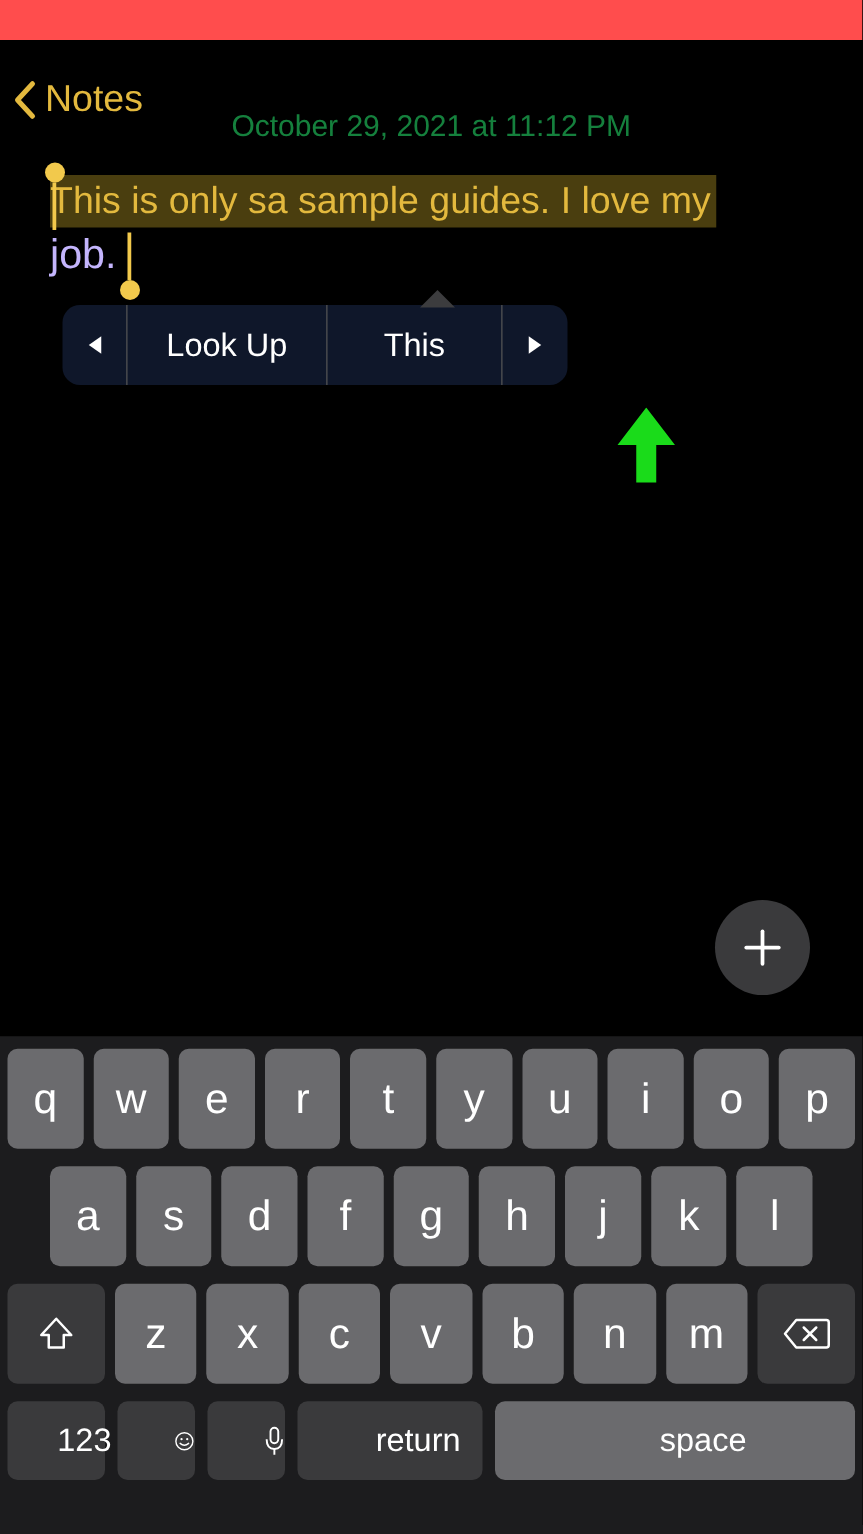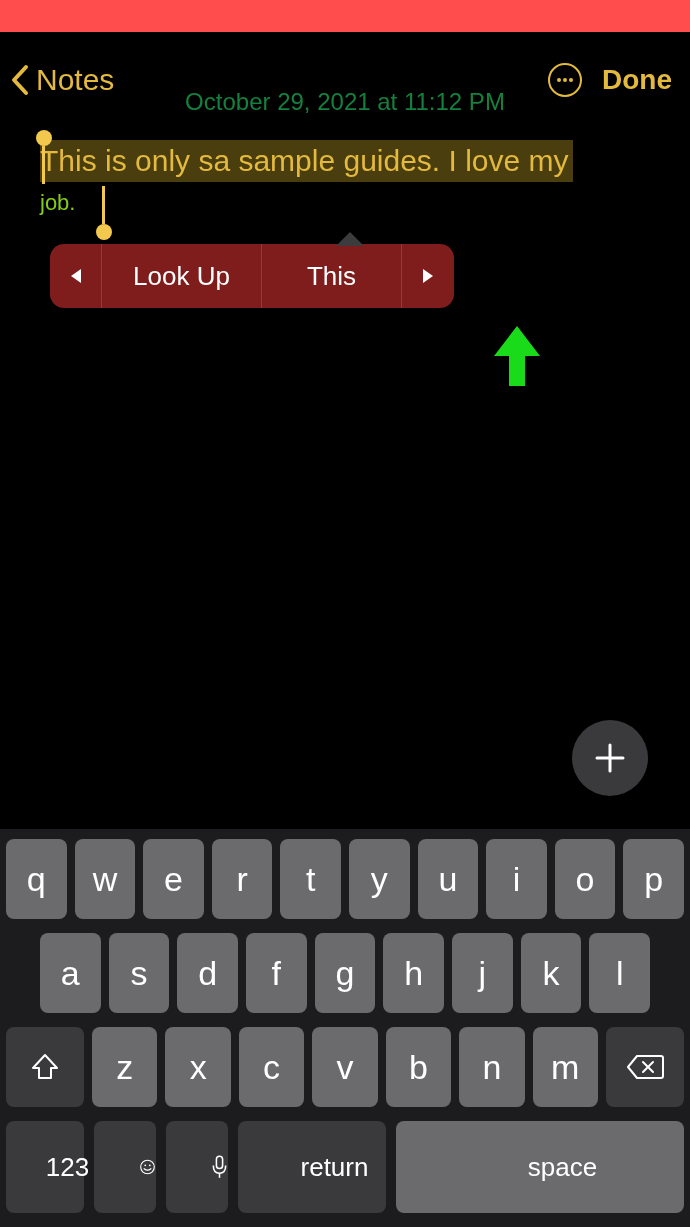--- a/index.html
+++ b/index.html
@@ -7,30 +7,30 @@
   .top-bar { width: 100%; height: 32px; background: #ff4d4d; }
   .header { height: 56px; display: flex; align-items: center; justify-content: space-between; padding: 16px 18px 0 10px; color: #f2c94c; margin-top: 12px; }
   .back { display: flex; align-items: center; }
   .back-label { font-size: 30px; font-weight: 500; margin-left: 6px; color: #e3b93e; }
   .header-right { display: flex; align-items: center; gap: 20px; }
   .more-circle { width: 34px; height: 34px; border: 2.5px solid #e3b93e; border-radius: 50%; display: flex; align-items: center; justify-content: center; }
   .done { font-size: 28px; font-weight: 700; color: #e3b93e; }
   .timestamp { position: absolute; top: 88px; left: 0; right: 0; text-align: center; font-size: 24px; color: #15803d; pointer-events: none; }
   .note-area { position: relative; margin-top: 40px; padding: 0 40px; }
   .line1 { display: inline-block; background: #4a3e0f; color: #e3b93e; font-size: 30px; line-height: 42px; padding-right: 4px; }
-  .line2 { display: inline-block; background: transparent; color: #84cc16; font-size: 22px; line-height: 42px; }
+  .line2 { display: inline-block; background: transparent; color: #c4b5fd; font-size: 33px; line-height: 42px; }
   .sel-handle { position: absolute; width: 16px; height: 16px; background: #f2c94c; border-radius: 50%; }
   .sel-handle.start { top: -10px; left: -4px; }
   .sel-handle.end { top: 84px; left: 56px; }
   .sel-stem { position: absolute; width: 3px; background: #f2c94c; }
   .sel-stem.start { top: 6px; left: 2px; height: 38px; }
   .sel-stem.end { top: 46px; left: 62px; height: 38px; }
   .popover-wrap { position: absolute; top: 244px; left: 50px; }
   .popover-arrow { position: absolute; top: -12px; left: 286px; width: 0; height: 0; border-left: 14px solid transparent; border-right: 14px solid transparent; border-bottom: 14px solid #3c3c3e; }
-  .popover { display: flex; background: #7f1d1d; border-radius: 14px; overflow: hidden; height: 64px; align-items: stretch; }
+  .popover { display: flex; background: #0f172a; border-radius: 14px; overflow: hidden; height: 64px; align-items: stretch; }
   .popover-item { display: flex; align-items: center; justify-content: center; color: #fff; font-size: 26px; font-weight: 400; border-right: 1px solid #555; }
   .popover-item:last-child { border-right: none; }
   .pop-arrow { width: 52px; }
   .pop-lookup { width: 160px; }
   .pop-translate { width: 172px; }
   .pop-speak { width: 140px; }
   .green-arrow { position: absolute; top: 326px; left: 492px; }
   .fab { position: absolute; right: 42px; top: 720px; width: 76px; height: 76px; background: #3a3a3c; border-radius: 50%; display: flex; align-items: center; justify-content: center; }
   .keyboard { position: absolute; left: 0; right: 0; bottom: 0; height: 398px; background: #1c1c1e; padding: 10px 6px 14px 6px; display: flex; flex-direction: column; gap: 14px; }
   .krow { display: flex; gap: 8px; justify-content: center; }
@@ -42,46 +42,36 @@
   .key.special { background: #3a3a3c; }
   .row3 .shift, .row3 .backspace { width: 78px; }
   .row3 .letter { width: 60px; }
   .row3 { gap: 8px; }
   .row3-inner { display: flex; gap: 8px; flex: 1; justify-content: center; }
   .row4 .k123 { width: 78px; }
   .row4 .emoji { width: 62px; }
   .row4 .mic { width: 62px; }
   .row4 .space { flex: 1; background: #6b6b6e; font-size: 26px; }
   .row4 .return { width: 148px; font-size: 26px; }
-  .row4 .key { height: 92px; padding-left: 45px; }
+  .row4 .key { height: 63px; padding-left: 45px; }
   .row4 { gap: 10px; }
   .k123 { font-size: 26px; }
   svg { display: block; }
 </style>
 </head>
 <body>
 
 <div class="top-bar"></div>
 
 <div class="header">
   <div class="back">
     <svg width="20" height="34" viewBox="0 0 20 34">
       <polyline points="16,4 4,17 16,30" fill="none" stroke="#e3b93e" stroke-width="4" stroke-linecap="round" stroke-linejoin="round"></polyline>
     </svg>
     <span class="back-label">Notes</span>
-  </div>
-  <div class="header-right">
-    <div class="more-circle">
-      <svg width="18" height="6" viewBox="0 0 18 6">
-        <circle cx="3" cy="3" r="2" fill="#e3b93e"></circle>
-        <circle cx="9" cy="3" r="2" fill="#e3b93e"></circle>
-        <circle cx="15" cy="3" r="2" fill="#e3b93e"></circle>
-      </svg>
-    </div>
-    <div class="done">Done</div>
   </div>
 </div>
 
 <div class="timestamp">October 29, 2021 at 11:12 PM</div>
 
 <div class="note-area">
   <div style="position:relative;margin-top:24px;">
     <span class="sel-handle start"></span>
     <span class="sel-stem start"></span>
     <span class="line1">This is only sa sample guides. I love my</span><br>

